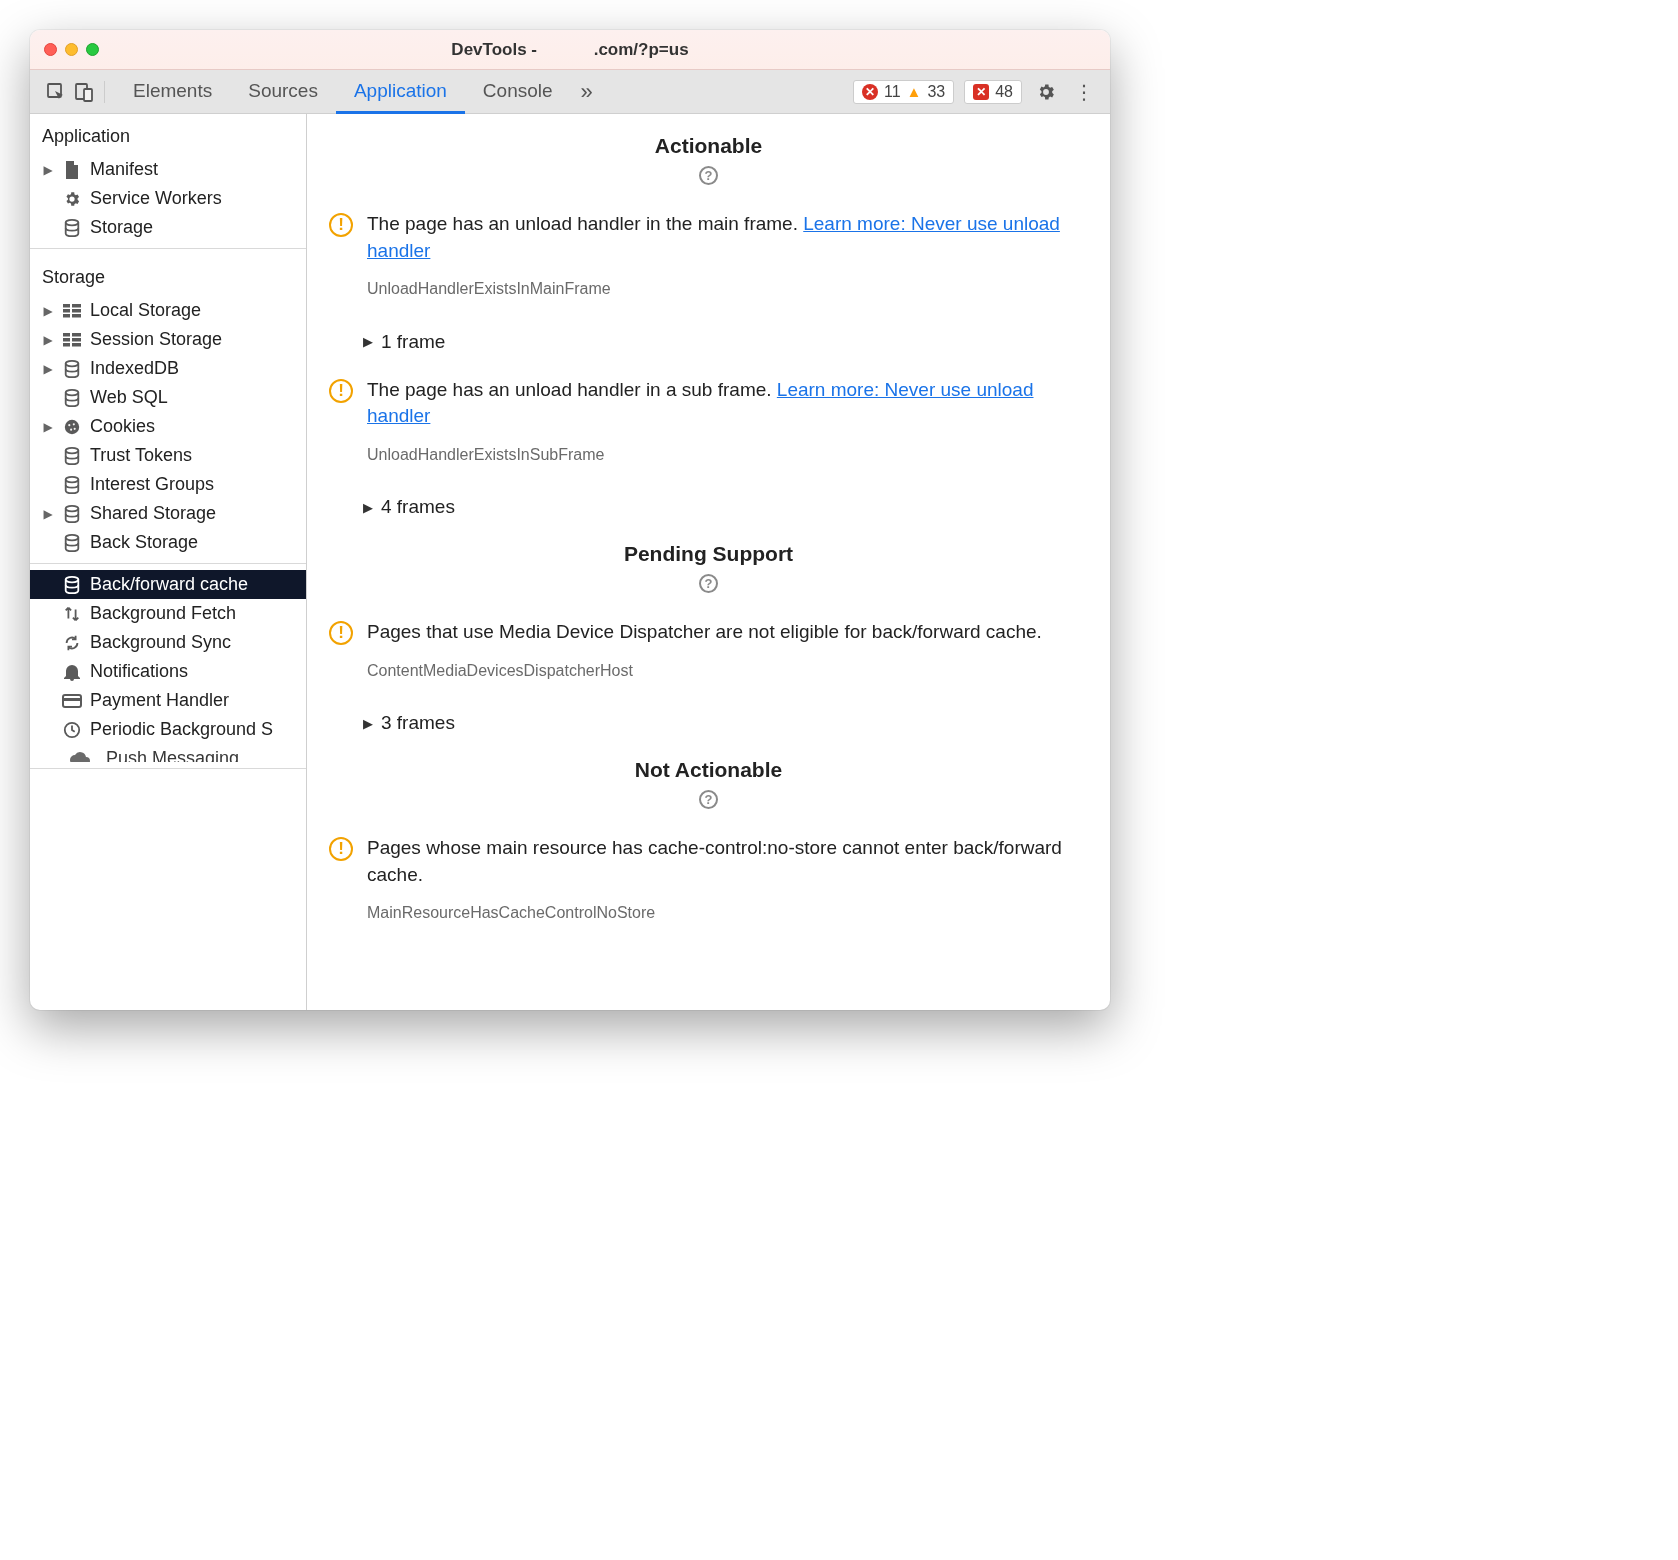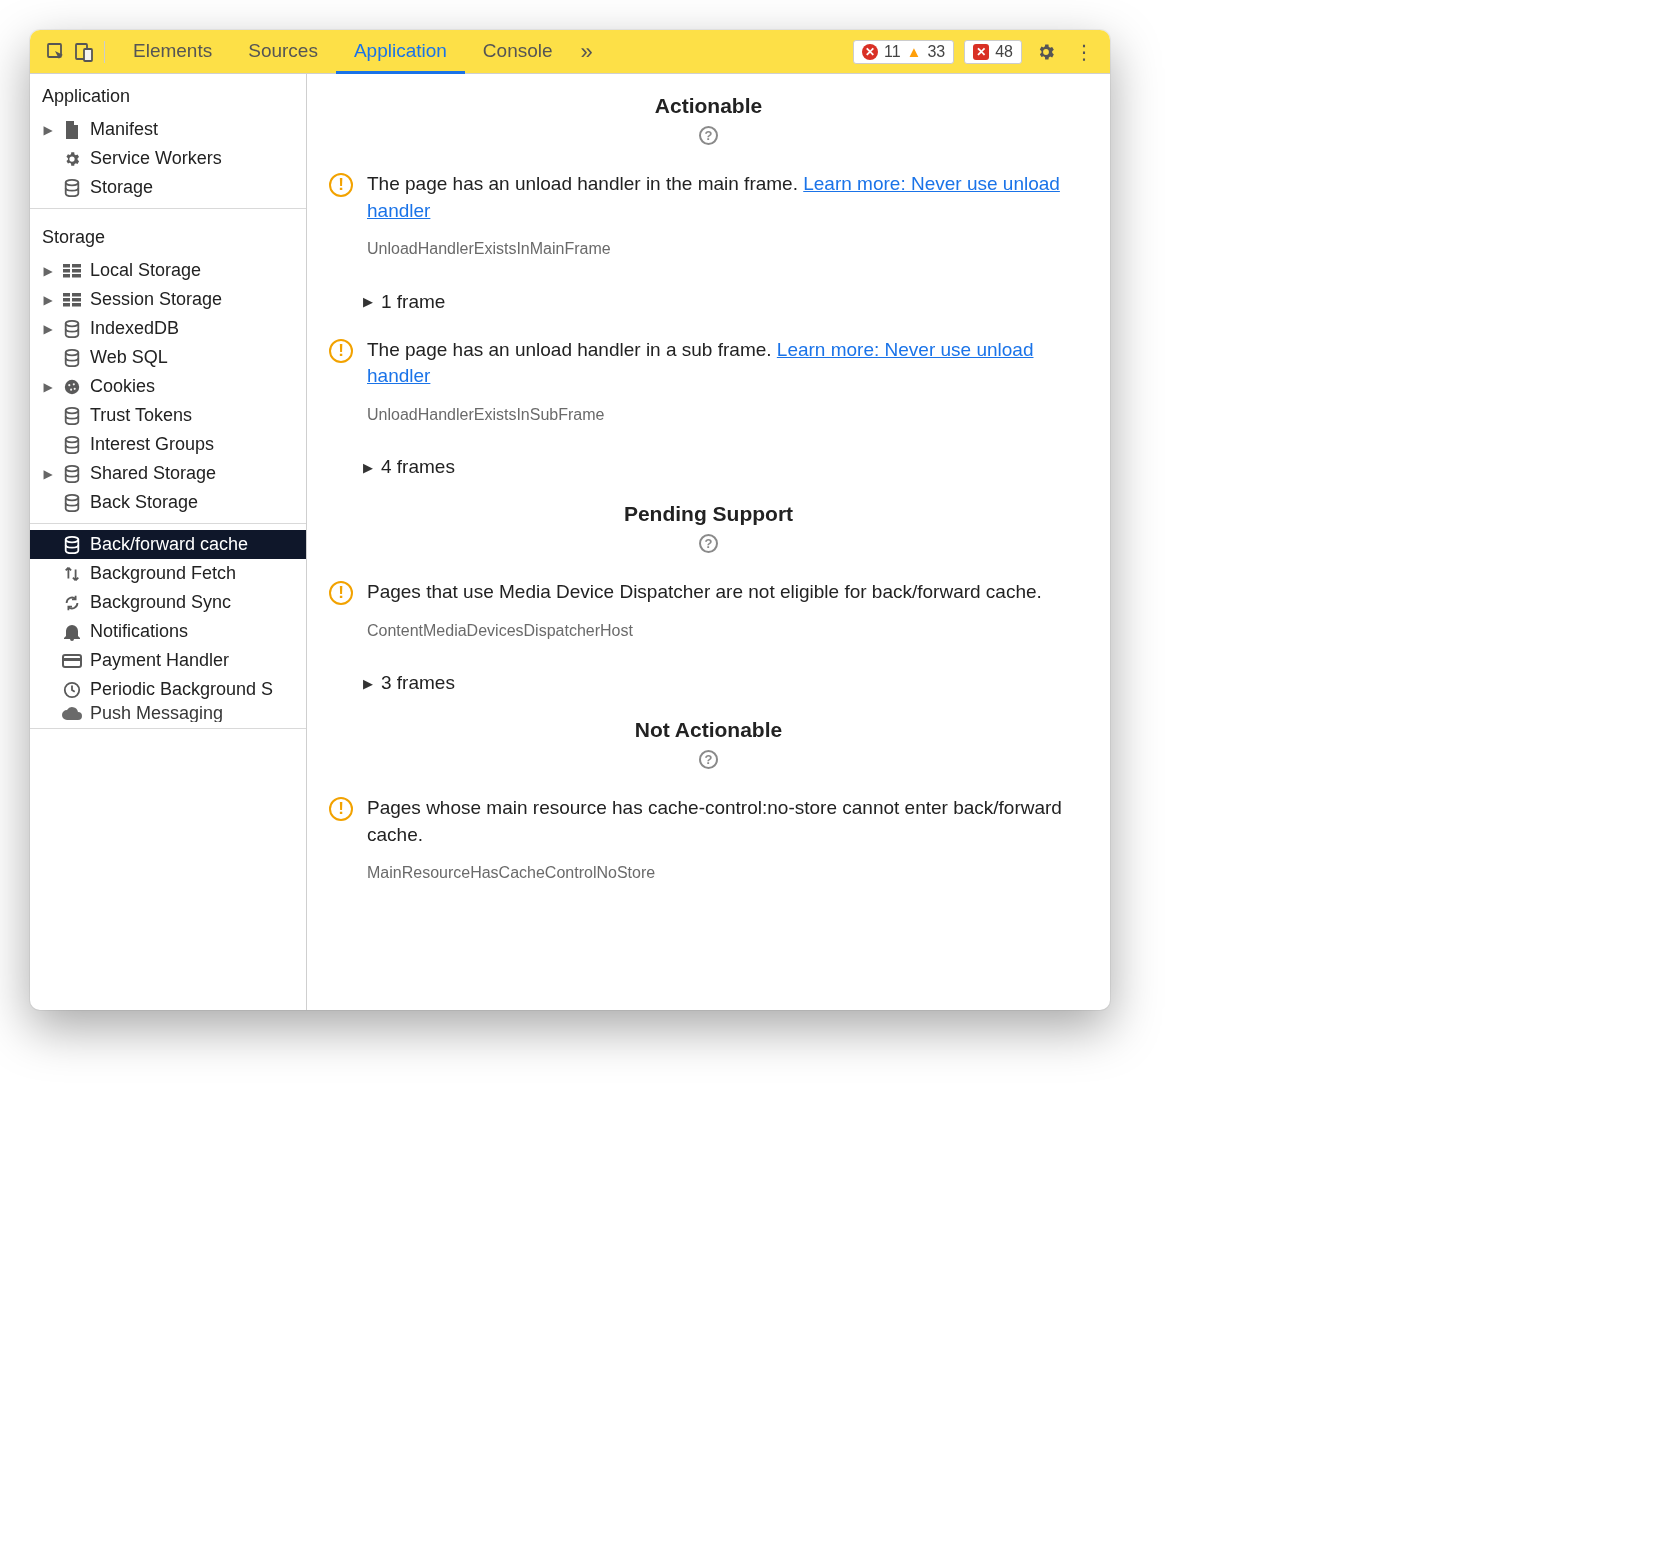--- a/index.html
+++ b/index.html
@@ -34,21 +34,21 @@
   }
   .traffic { display: flex; gap: 8px; }
   .dot { width: 13px; height: 13px; border-radius: 50%; }
   .dot.red { background: #ff5f57; border: 1px solid #e4443d; }
   .dot.yellow { background: #febc2e; border: 1px solid #e1a028; }
   .dot.green { background: #28c940; border: 1px solid #1fa32f; }
   .title { position: absolute; left: 0; right: 0; text-align: center; font-size: 17px; font-weight: 600; color: #333; }
   .title .dim { color: #333; font-weight: 600; }
   .toolbar {
     height: 44px;
-    background: #fde047;
+    background: #e5e5e5;
     border-bottom: 1px solid #cfcfcf;
     display: flex;
     align-items: center;
     padding: 0 12px;
     gap: 0;
   }
   .tool-ico { width:28px; height:28px; display:flex; align-items:center; justify-content:center; color:#555; cursor:pointer; }
   .vsep { width:1px; height:22px; background:#ccc; margin: 0 10px 0 6px; }
   .tabs { display: flex; align-items: stretch; height: 100%; }
   .tab { padding: 0 18px; display:flex; align-items:center; color:#555; font-size:19px; cursor:pointer; border-bottom: 3px solid transparent; position:relative; top:1px; }
@@ -81,20 +81,32 @@
   .issue-code { color:#6a6a6a; margin-top:14px; font-size:16px; }
   .frames { margin:18px 0 0 34px; display:flex; align-items:center; gap:8px; font-size:19px; color:#222; cursor:pointer; }
   .frames .caret { font-size:13px; color:#333; }
   svg { display:block; }
 </style>
 </head>
 <body>
 
 <div class="window">
 
+  <div class="titlebar">
+    <div class="traffic">
+      <div class="dot red"></div>
+      <div class="dot yellow"></div>
+      <div class="dot green"></div>
+    </div>
+    <div class="title">
+      <span>DevTools -</span>
+      &nbsp;&nbsp;&nbsp;&nbsp;&nbsp;&nbsp;&nbsp;&nbsp;&nbsp;&nbsp;
+      <span class="dim">.com/?p=us</span>
+    </div>
+  </div>
 
   <div class="toolbar">
     <div class="tool-ico">
       <svg width="20" height="20" viewBox="0 0 20 20">
           <rect x="2" y="2" width="13" height="13" rx="1" fill="none" stroke="#555" stroke-width="1.8"></rect>
           <path d="M9 9 L17 13 L14 14 L13 17 Z" fill="#555"></path>
         </svg>
     </div>
     <div class="tool-ico">
       <svg width="20" height="20" viewBox="0 0 20 20">
@@ -325,21 +337,21 @@
         <div class="sb-item">
           <span class="caret none">▶</span>
           <span class="ico">
             <svg width="18" height="18" viewBox="0 0 20 20">
               <circle cx="10" cy="10" r="8" fill="none" stroke="#5a5a5a" stroke-width="2"></circle>
               <path d="M10 5v5l3 2" stroke="#5a5a5a" stroke-width="2" fill="none"></path>
             </svg>
           </span>
           <span>Periodic Background S</span>
         </div>
-        <div class="sb-item" style="opacity: 0.9; overflow: hidden; height: 18px; align-items: center;">
+        <div class="sb-item" style="opacity: 0.9; overflow: hidden; height: 18px; align-items: flex-start; gap: 16px;">
           <span class="caret none">▶</span>
           <span class="ico">
             <svg width="20" height="14" viewBox="0 0 20 14">
               <path fill="#5a5a5a" d="M16 14H5a5 5 0 0 1 0-10 6 6 0 0 1 11 2 4 4 0 0 1 0 8Z"></path>
             </svg>
           </span>
           <span>Push Messaging</span>
         </div>
         <div class="sb-sep"></div>
       </div>

